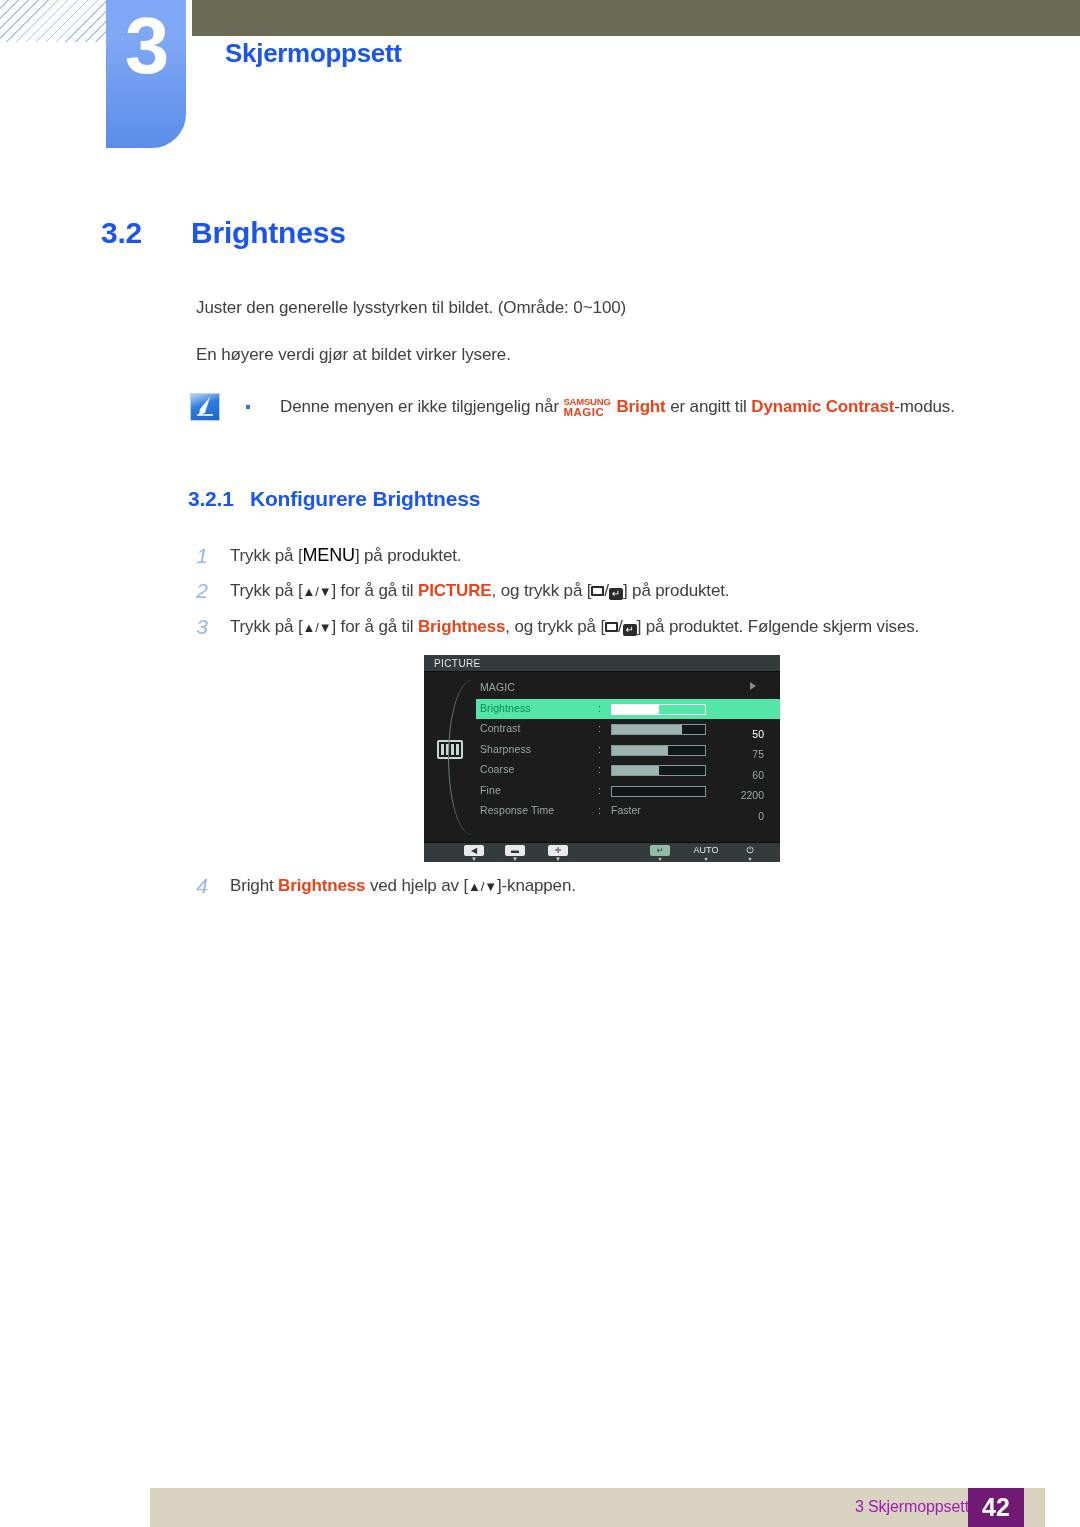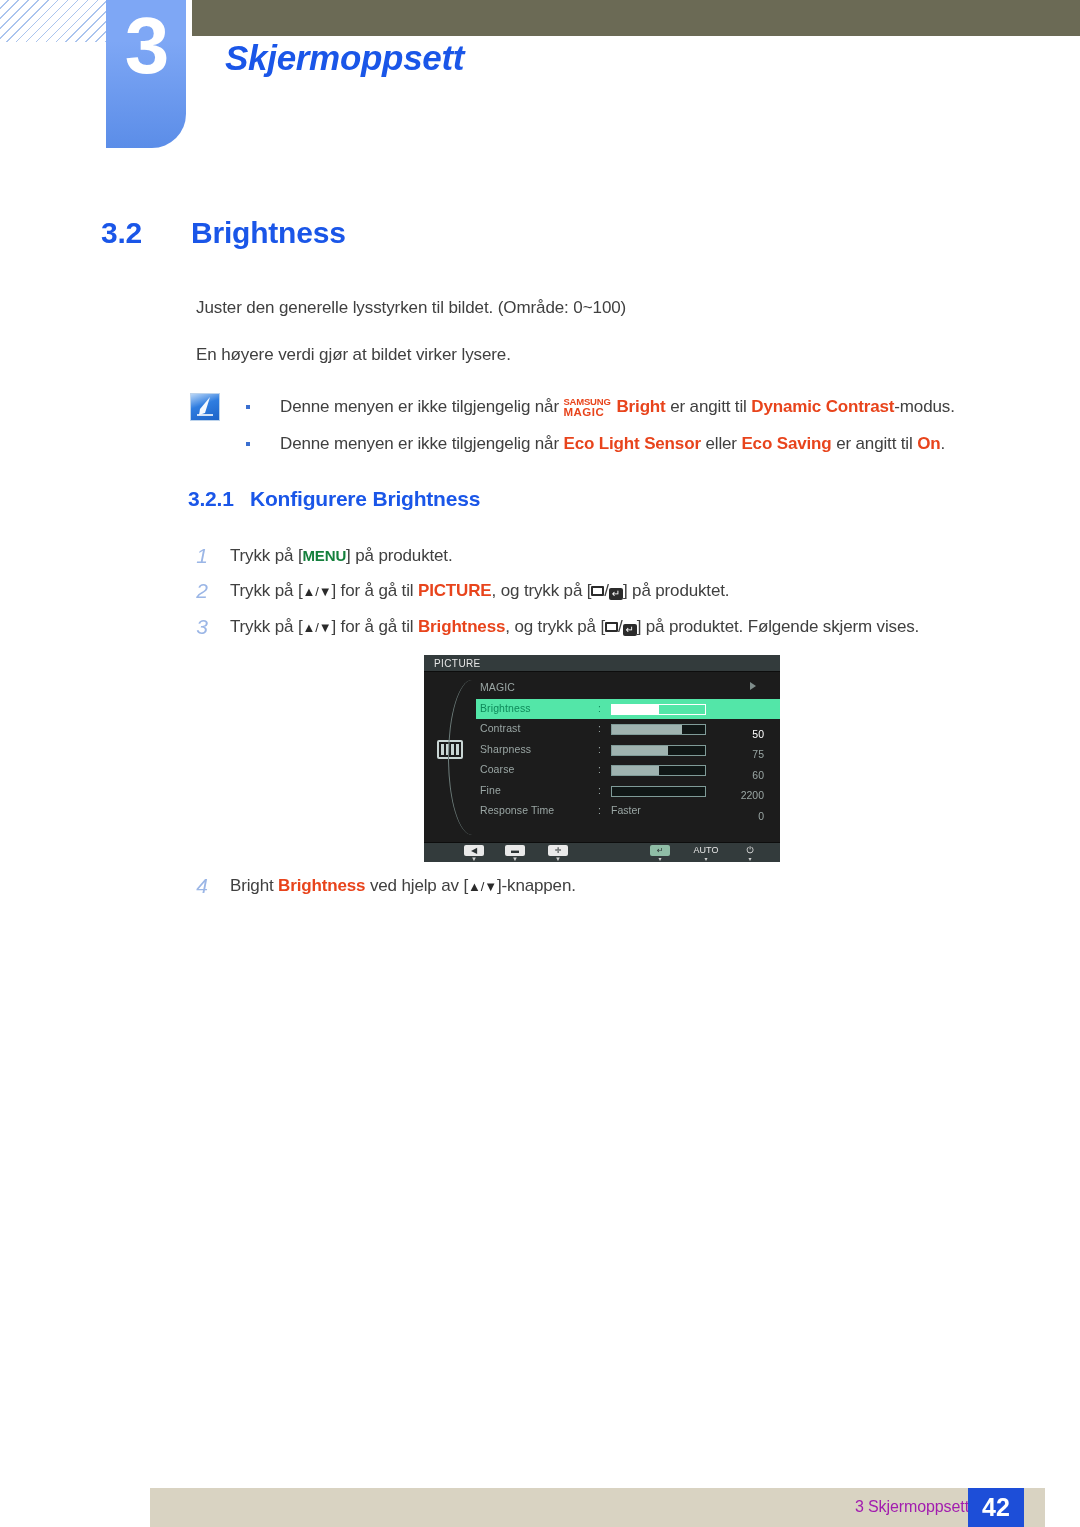--- a/index.html
+++ b/index.html
@@ -65,25 +65,24 @@
     font-size: 80px;
     font-weight: bold;
     line-height: 1;
     letter-spacing: -2px;
   }
 
   .chapter-title {
     position: absolute;
     left: 225px;
     top: 38px;
-    font-size: 35px;
+    font-size: 26px;
     font-weight: bold;
     color: #1a56e8;
     letter-spacing: -0.3px;
-    font-style: italic;
   }
 
   
   .section-head {
     position: absolute;
     left: 101px;
     top: 216px;
     font-size: 30px;
     font-weight: bold;
     color: #1a56e8;
@@ -214,21 +213,21 @@
   .step4 .sn {
     position: absolute;
     left: 2px;
     top: 0;
     width: 16px;
     text-align: center;
     color: #9bb6e6;
     font-size: 21px;
     font-style: italic;
   }
-  .kbd { font-weight: bold; color: #15803d; font-size: 15px; }
+  .kbd { font-weight: normal; color: #000000; font-size: 18px; }
   .glyph { font-size: 13px; color: #2b2b2b; }
   .ico-box {
     display: inline-block;
     width: 13px;
     height: 10px;
     border: 2px solid #2b2b2b;
     vertical-align: 0px;
     box-sizing: border-box;
     border-radius: 1px;
   }
@@ -436,21 +435,21 @@
     color: #a21caf;
     letter-spacing: -0.1px;
     white-space: nowrap;
   }
   .footer-page {
     position: absolute;
     left: 968px;
     top: 1488px;
     width: 56px;
     height: 39px;
-    background: #1d4ed8;
+    background: #701a75;
     color: #ffffff;
     font-size: 25px;
     font-weight: bold;
     text-align: center;
     line-height: 39px;
   }
 </style>
 </head>
 <body>
 
@@ -473,23 +472,20 @@
   <div class="note-icon">
     <svg width="28" height="26" viewBox="0 0 28 26" aria-hidden="true">
       <path d="M19 3 L9 15 L8 21 L14 19 Z" fill="#ffffff" opacity="0.95"></path>
       <path d="M6 21 L22 21" stroke="#ffffff" stroke-width="1.6" fill="none"></path>
     </svg>
   </div>
 
   <div class="note-list">
     <div class="note-item">
       <span class="dot"></span><span>Denne menyen er ikke tilgjengelig når </span><span class="magic"><span class="m-top">SAMSUNG</span><span class="m-bot">MAGIC</span></span><span class="kw-red">Bright</span><span> er angitt til </span><span class="kw-red">Dynamic Contrast</span><span>-modus.</span>
-    </div>
-    <div class="note-item">
-      <span class="dot"></span><span>Denne menyen er ikke tilgjengelig når </span><span class="kw-red">Eco Light Sensor</span><span> eller </span><span class="kw-red">Eco Saving</span><span> er angitt til </span><span class="kw-red">On</span><span>.</span>
     </div>
   </div>
 
   <div class="subsection-head">
     <span class="num">3.2.1</span><span>Konfigurere Brightness</span>
   </div>
 
   <div class="steps">
     <div class="step">
       <span class="sn">1</span><span>Trykk på [</span><span class="kbd">MENU</span><span>] på produktet.</span>

